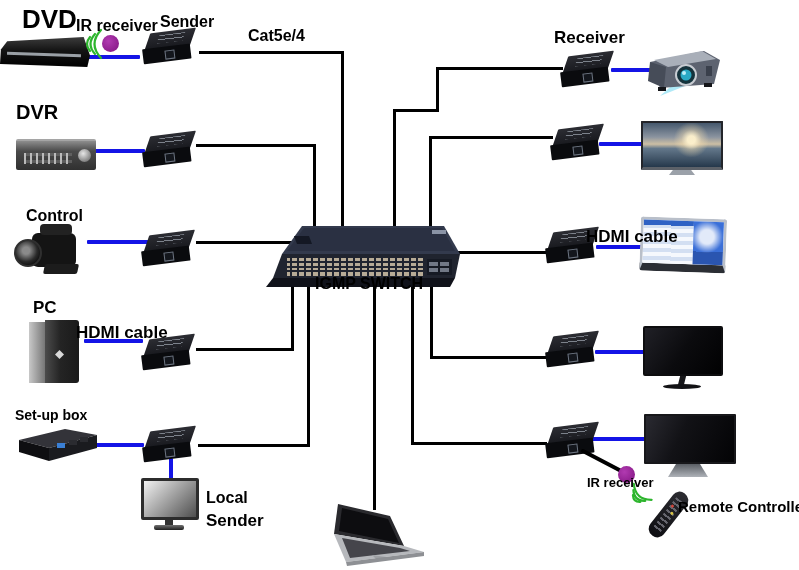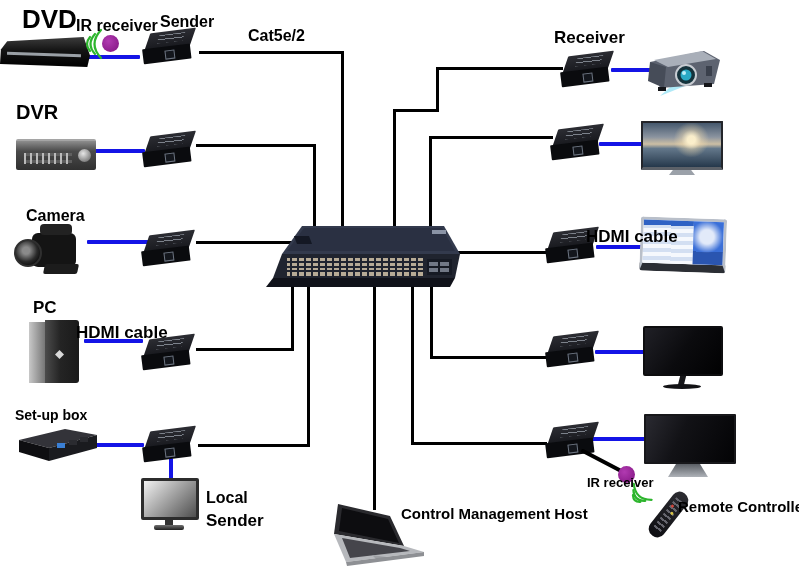--- a/index.html
+++ b/index.html
@@ -144,30 +144,30 @@
   <div class="hdmi" style="left:169px;top:458px;width:4px;height:23px"></div>
   <div class="hdmi" style="left:611px;top:68px;width:40px;height:4px"></div>
   <div class="hdmi" style="left:599px;top:142px;width:46px;height:4px"></div>
   <div class="hdmi" style="left:596px;top:245px;width:49px;height:4px"></div>
   <div class="hdmi" style="left:595px;top:350px;width:50px;height:4px"></div>
   <div class="hdmi" style="left:590px;top:437px;width:56px;height:4px"></div>
 
   <div class="lbl" style="left:22px;top:4px;font-size:26px;font-weight:600">DVD</div>
   <div class="lbl" style="left:76px;top:17px;font-size:16px">IR receiver</div>
   <div class="lbl" style="left:160px;top:13px;font-size:16px">Sender</div>
-  <div class="lbl" style="left:248px;top:27px;font-size:16px">Cat5e/2</div>
+  <div class="lbl" style="left:248px;top:27px;font-size:16px">Cat5e/4</div>
   <div class="lbl" style="left:554px;top:28px;font-size:17px">Receiver</div>
   <div class="lbl" style="left:16px;top:101px;font-size:20px">DVR</div>
-  <div class="lbl" style="left:26px;top:207px;font-size:16px">Camera</div>
+  <div class="lbl" style="left:26px;top:207px;font-size:16px">Control</div>
   <div class="lbl" style="left:33px;top:298px;font-size:17px">PC</div>
   <div class="lbl" style="left:76px;top:323px;font-size:17px">HDMI cable</div>
   <div class="lbl" style="left:15px;top:407px;font-size:14px">Set-up box</div>
   <div class="lbl" style="left:206px;top:489px;font-size:16px">Local</div>
   <div class="lbl" style="left:206px;top:511px;font-size:17px">Sender</div>
-  <div class="lbl" style="left:401px;top:505px;font-size:15px">Control Management Host</div>
+  <div class="lbl" style="left:315px;top:275px;font-size:16px">IGMP SWITCH</div>
   <div class="lbl" style="left:586px;top:227px;font-size:17px">HDMI cable</div>
   <div class="lbl" style="left:587px;top:475px;font-size:13px">IR receiver</div>
   <div class="lbl" style="left:678px;top:498px;font-size:15px">Remote Controller</div>
 
   <div class="dev dvd-player" style="left:0px;top:37px">
     <div class="stripe"></div>
   </div>
   <div class="dev dvr-box" style="left:16px;top:139px">
     <div class="btns"></div>
     <div class="dial"></div>

